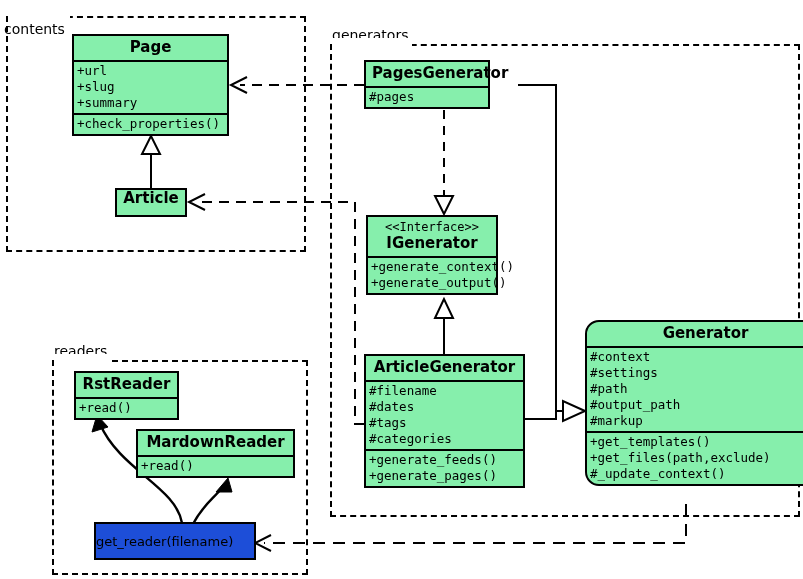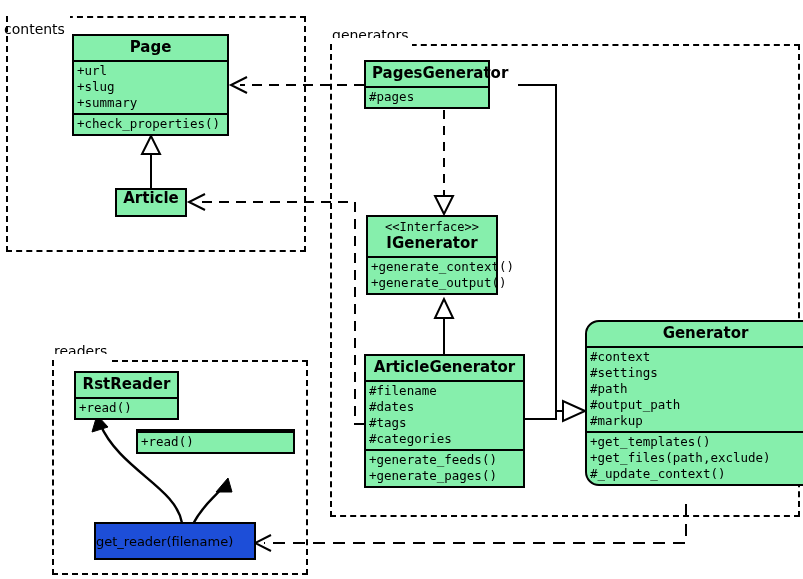--- a/index.html
+++ b/index.html
@@ -232,20 +232,21 @@
   </div>
 
   <div class="uml" style="left:74px; top:371px; width:105px;">
     <div class="title">RstReader</div>
     <div class="compartment">
       <div class="row">+read()</div>
     </div>
   </div>
 
   <div class="uml" style="left:136px; top:429px; width:159px;">
+    <div class="title">MardownReader</div>
     <div class="compartment">
       <div class="row">+read()</div>
     </div>
   </div>
 
   <div class="plain-box" style="left:94px; top:522px; width:162px; height:38px;">
     <span class="lbl">get_reader(filename)</span>
   </div>
 
 </div>

